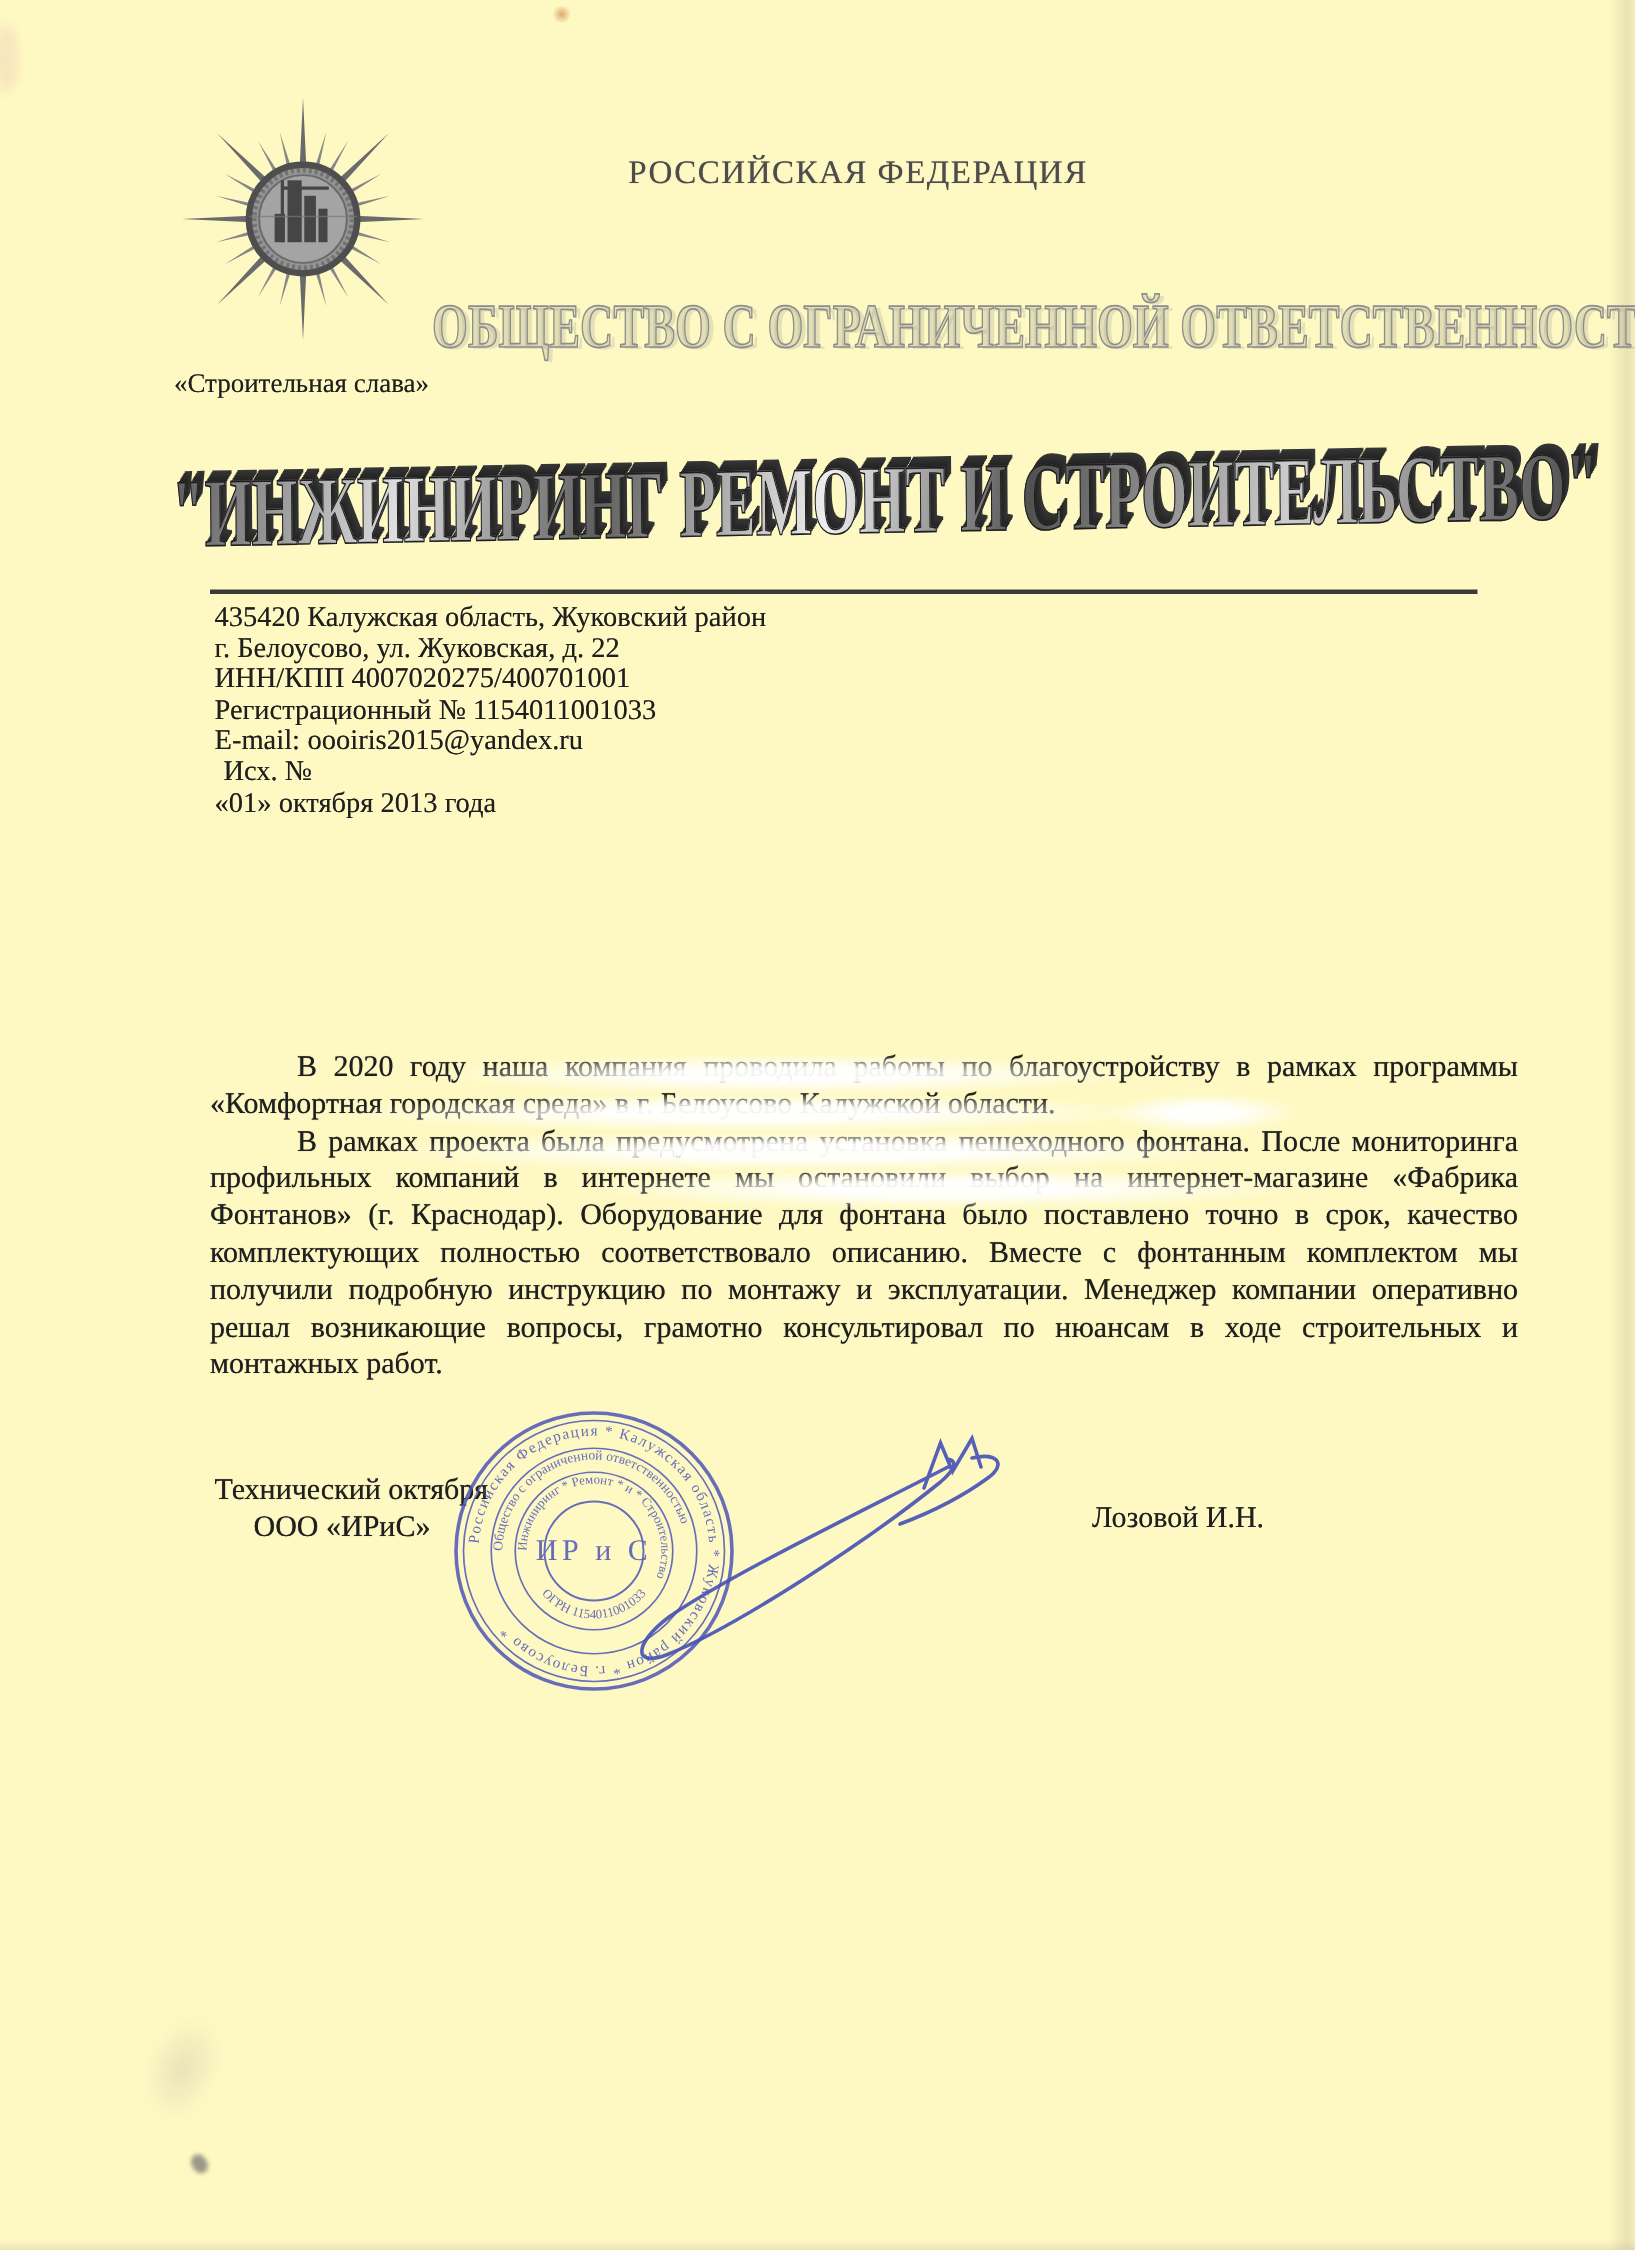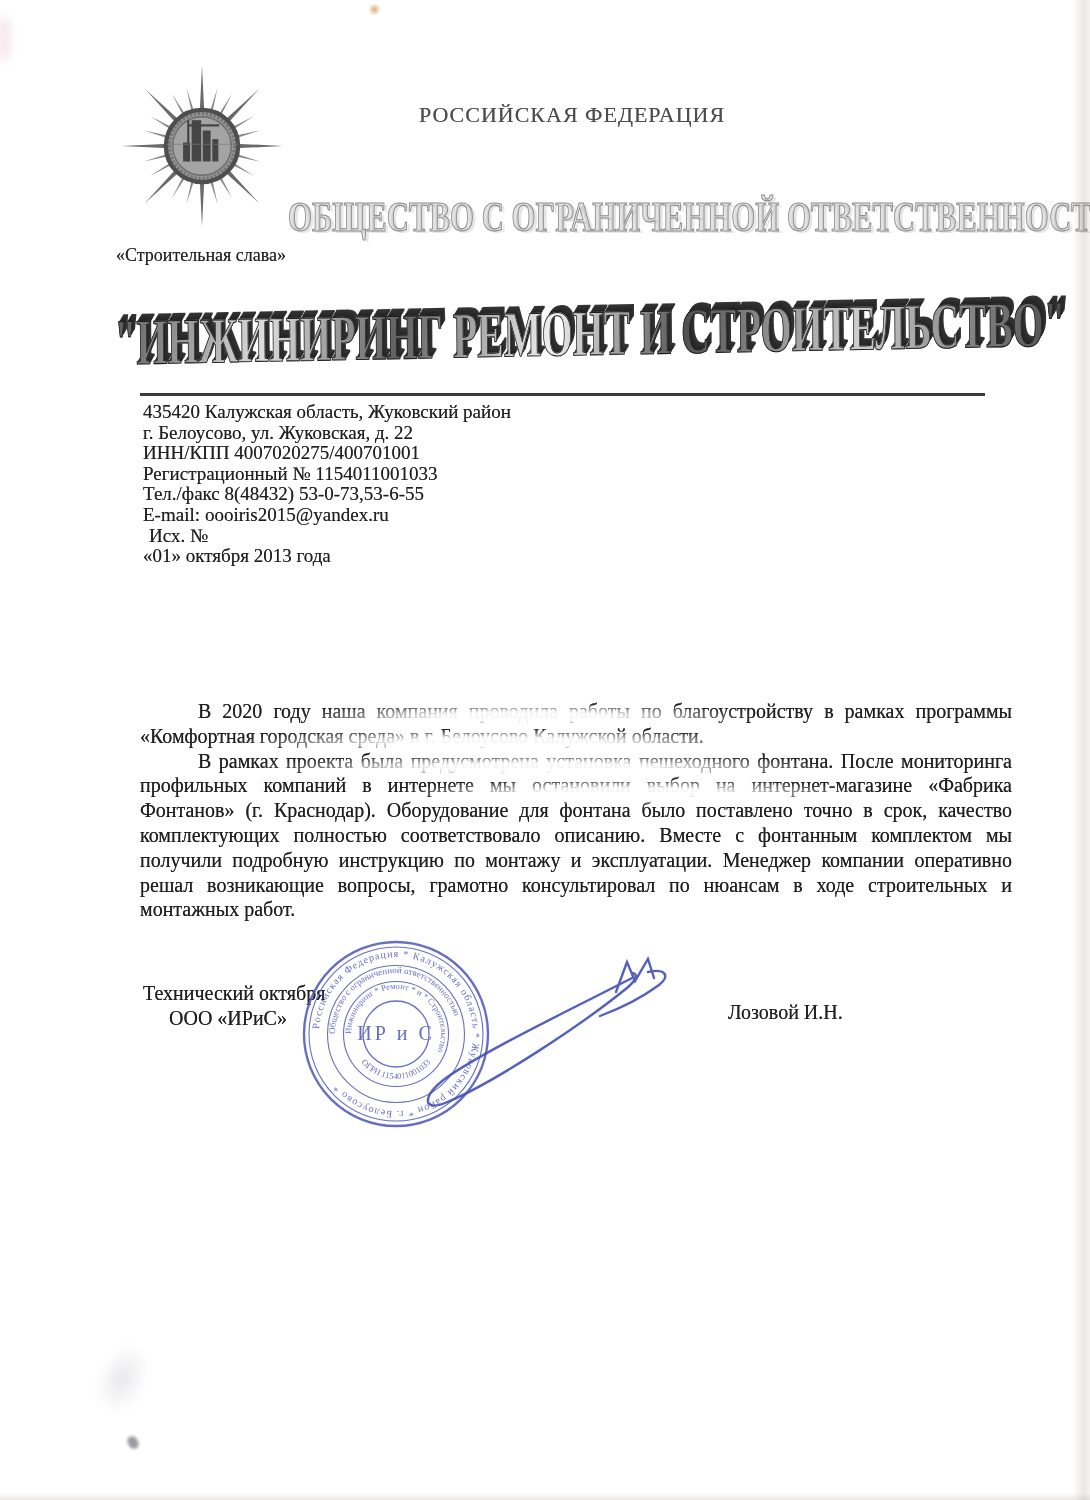--- a/index.html
+++ b/index.html
@@ -1,16 +1,16 @@
 <!DOCTYPE html>
 <html><head>
 <meta charset="utf-8">
 <style>
   html,body{margin:0;padding:0;background:#e9e9e9;}
-  .page{position:relative;width:1090px;height:1500px;background:#ffffff;overflow:hidden;
+  .page{position:relative;width:1090px;height:1500px;background:#fef9c3;overflow:hidden;
         font-family:"Liberation Serif",serif;color:#1f1f1f;margin:0 auto;}
   .abs{position:absolute;}
   
   .country{left:382px;top:102px;width:380px;text-align:center;font-size:22px;letter-spacing:1px;
            color:#4c4c4c;text-shadow:0 0 .5px rgba(60,60,60,.6);}
   .orgtype{left:288px;top:193px;white-space:nowrap;font-size:40px;font-weight:700;
            transform:scale(.77,1.04);transform-origin:left top;
            color:rgba(130,130,130,.22);-webkit-text-stroke:1.1px #8d8d8d;
            text-shadow:4px 1px 0 rgba(140,140,140,.22);}
   .award{left:38px;top:245px;width:326px;text-align:center;font-size:18px;line-height:21px;
@@ -119,21 +119,20 @@
     <span class="title-layer title-front">"ИНЖИНИРИНГ РЕМОНТ И СТРОИТЕЛЬСТВО"</span>
   </div>
 
   <div class="abs rule"></div>
 
   <div class="abs contacts">
     <div>435420 Калужская область, Жуковский район</div>
     <div>г. Белоусово, ул. Жуковская, д. 22</div>
     <div>ИНН/КПП 4007020275/400701001</div>
     <div>Регистрационный № 1154011001033</div>
-    <div>Тел./факс 8(48432) 53-0-73,53-6-55</div>
     <div>
       <span>E-mail:</span><span class="email-a">oooiris2015@yandex.ru</span>
     </div>
     <div class="pad">Исх. №</div>
     <div>«01» октября 2013 года</div>
   </div>
 
   <div class="abs letter-body">
     <p>В 2020 году наша компания проводила работы по благоустройству в рамках программы «Комфортная городская среда» в г. Белоусово Калужской области.</p>
     <p>В рамках проекта была предусмотрена установка пешеходного фонтана. После мониторинга профильных компаний в интернете мы остановили выбор на интернет-магазине «Фабрика Фонтанов» (г. Краснодар). Оборудование для фонтана было поставлено точно в срок, качество комплектующих полностью соответствовало описанию. Вместе с фонтанным комплектом мы получили подробную инструкцию по монтажу и эксплуатации. Менеджер компании оперативно решал возникающие вопросы, грамотно консультировал по нюансам в ходе строительных и монтажных работ.</p>

